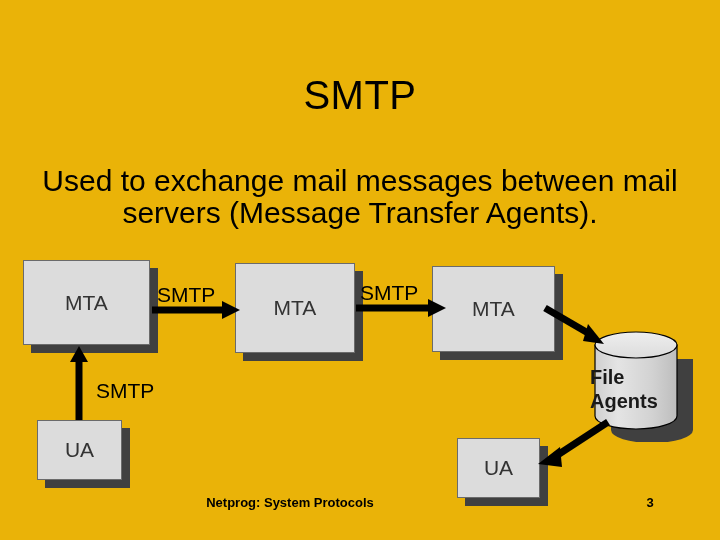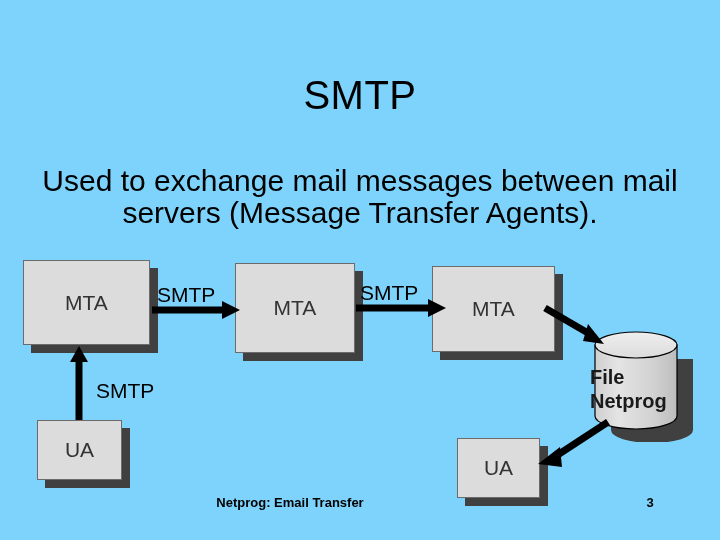--- a/index.html
+++ b/index.html
@@ -4,21 +4,21 @@
 <style>
   html, body {
     margin: 0;
     padding: 0;
     background: #ffffff;
   }
   #slide {
     position: relative;
     width: 720px;
     height: 540px;
-    background: #7dd3fc;
+    background: #eab308;
     overflow: hidden;
     font-family: "Liberation Sans", sans-serif;
     color: #000000;
   }
   #slide-title {
     position: absolute;
     left: 0;
     top: 72px;
     width: 720px;
     text-align: center;
@@ -167,21 +167,21 @@
 
         <path d="M15,21 L15,92 a41,13 0 0 0 82,0 L97,21 Z" transform="translate(8,8)" fill="#404040"></path>
 
         <path d="M7,15 L7,86 a41,13 0 0 0 82,0 L89,15 Z" fill="url(#cylBody)" stroke="#000000" stroke-width="1.2"></path>
 
         <ellipse cx="48" cy="15" rx="41" ry="13" fill="url(#cylTop)" stroke="#000000" stroke-width="1.2"></ellipse>
       </svg>
     </div>
     <div class="cyl-label" style="left:590px; top:365px; width:108px;">
       <div>File</div>
-      <div>Netprog</div>
+      <div>Agents</div>
     </div>
 
     <svg class="arrow-svg" viewBox="0 0 720 540">
 
       <g>
         <line x1="152" y1="310" x2="222" y2="310" stroke="#000000" stroke-width="7"></line>
         <polygon points="222,301 240,310 222,319" fill="#000000"></polygon>
       </g>
 
       <g>
@@ -204,16 +204,16 @@
         <polygon points="560,447 538,464 562,467" fill="#000000"></polygon>
       </g>
     </svg>
 
     <div class="edge-label" style="left:157px; top:283px;">SMTP</div>
     <div class="edge-label" style="left:360px; top:281px;">SMTP</div>
     <div class="edge-label" style="left:96px; top:379px;">SMTP</div>
 
   </div>
 
-  <div id="footer-text">Netprog:  Email Transfer</div>
+  <div id="footer-text">Netprog:  System Protocols</div>
   <div id="footer-page">3</div>
 
 </div>
 
 </body></html>

